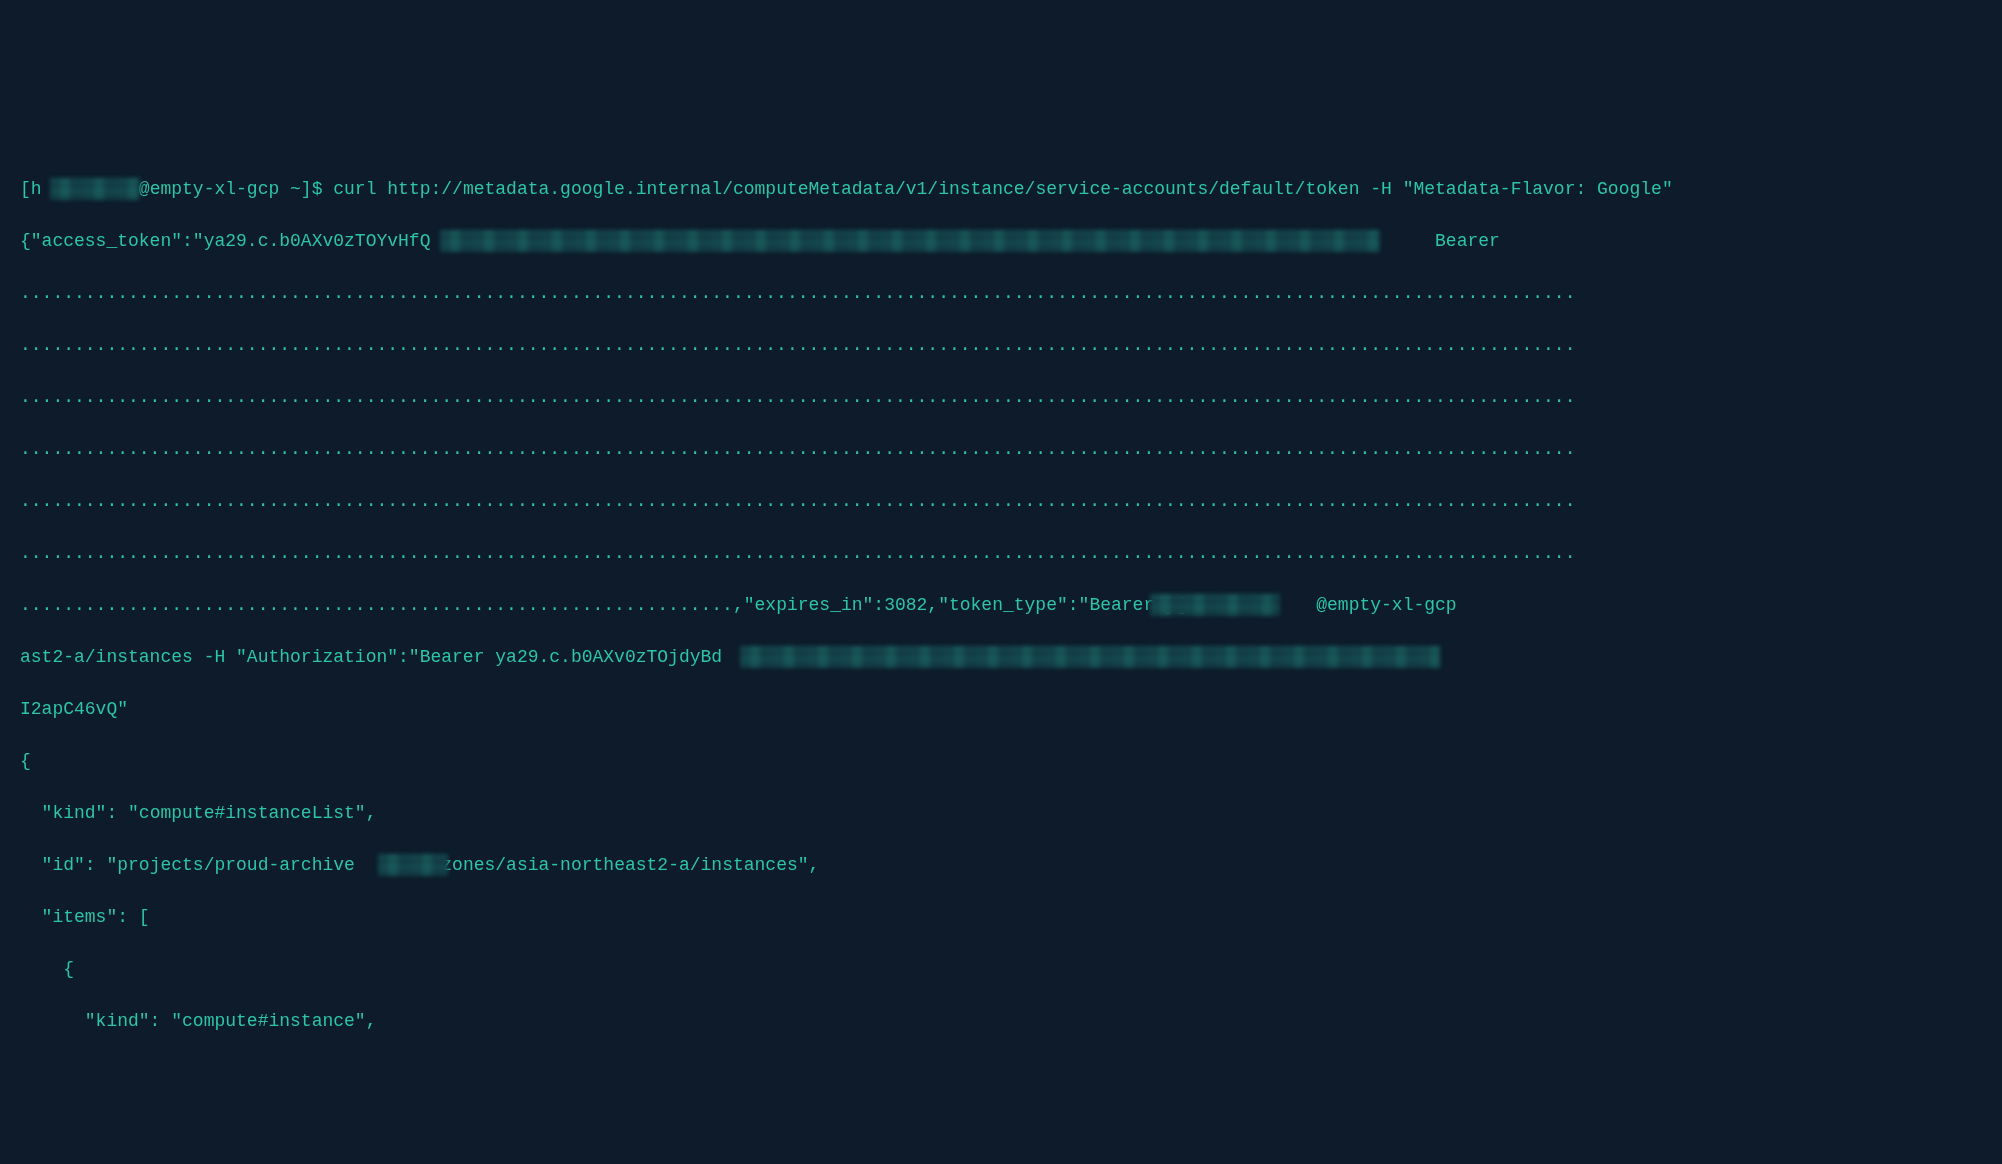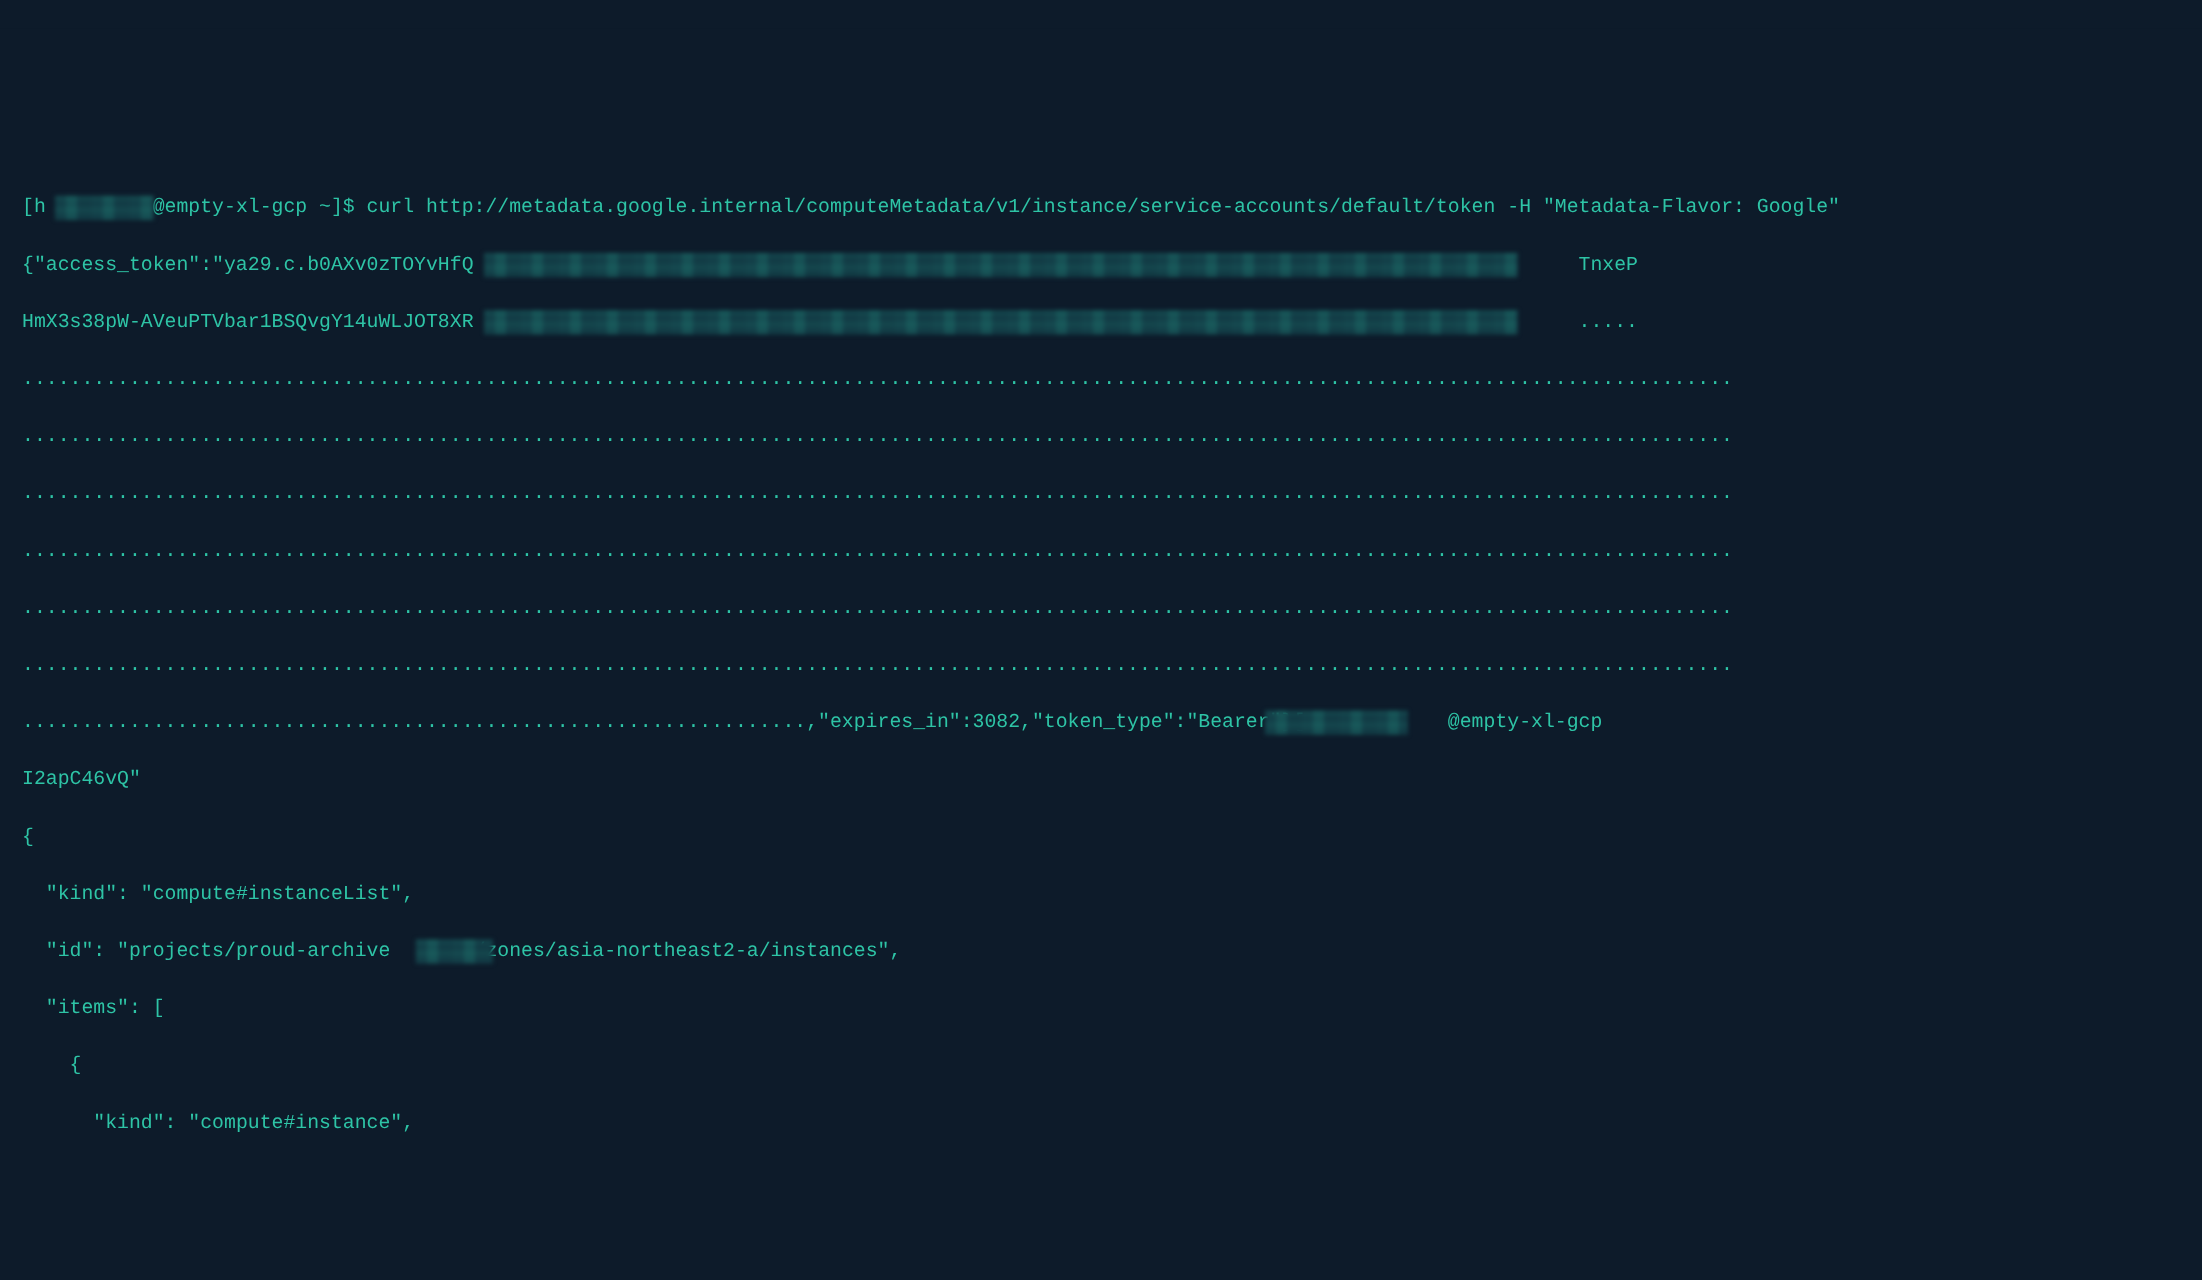--- a/index.html
+++ b/index.html
@@ -38,29 +38,29 @@
     pointer-events: none;
   }
 </style>
 </head>
 <body>
 
 
 
 <div class="terminal">
 <div class="line"><span>[h</span><span class="redact" style="left:30px; top:2px; width:90px; height:22px;"></span><span style="visibility:hidden">xxxxxxxxx</span><span>@empty-xl-gcp ~]$ </span><span>curl http://metadata.google.internal/computeMetadata/v1/instance/service-accounts/default/token -H "Metadata-Flavor: Google"</span></div>
-<div class="line"><span>{"access_token":"ya29.c.b0AXv0zTOYvHfQ</span><span class="redact" style="left:420px; top:2px; width:940px; height:22px;"></span><span style="visibility:hidden">xxxxxxxxxxxxxxxxxxxxxxxxxxxxxxxxxxxxxxxxxxxxxxxxxxxxxxxxxxxxxxxxxxxxxxxxxxxxxxxxxxxxxxxxxxxxx</span><span>TnxeP</span></div>
-<div class="line"><span>HmX3s38pW-AVeuPTVbar1BSQvgY14uWLJOT8XR</span><span class="redact" style="left:420px; top:2px; width:940px; height:22px;"></span><span style="visibility:hidden">xxxxxxxxxxxxxxxxxxxxxxxxxxxxxxxxxxxxxxxxxxxxxxxxxxxxxxxxxxxxxxxxxxxxxxxxxxxxxxxxxxxxxxxxxxxxx</span><span>.....</span></div>
+<div class="line"><span>{"access_token":"ya29.c.b0AXv0zTOYvHfQ</span><span class="redact" style="left:420px; top:2px; width:940px; height:22px;"></span><span style="visibility:hidden">xxxxxxxxxxxxxxxxxxxxxxxxxxxxxxxxxxxxxxxxxxxxxxxxxxxxxxxxxxxxxxxxxxxxxxxxxxxxxxxxxxxxxxxxxxxxx</span><span>Bearer</span></div>
 <div class="line"><span>................................................................................................................................................</span></div>
 <div class="line"><span>................................................................................................................................................</span></div>
 <div class="line"><span>................................................................................................................................................</span></div>
 <div class="line"><span>................................................................................................................................................</span></div>
 <div class="line"><span>................................................................................................................................................</span></div>
 <div class="line"><span>................................................................................................................................................</span></div>
 <div class="line"><span>..................................................................</span><span>,"expires_in":3082,"token_type":"Bearer"}[</span><span class="redact" style="left:1130px; top:2px; width:130px; height:22px;"></span><span style="visibility:hidden">xxxxxxxxxxxx</span><span>@empty-xl-gcp</span></div>
+<div class="line"><span>ast2-a/instances -H "Authorization":"Bearer ya29.c.b0AXv0zTOjdyBd</span><span class="redact" style="left:720px; top:2px; width:700px; height:22px;"></span></div>
 <div class="line"><span>I2apC46vQ"</span></div>
 <div class="line"><span>{</span></div>
 <div class="line"><span>  "kind": "compute#instanceList",</span></div>
 <div class="line"><span>  "id": "projects/proud-archive</span><span class="redact" style="left:358px; top:2px; width:70px; height:22px;"></span><span style="visibility:hidden">xxxxxxx</span><span>/zones/asia-northeast2-a/instances",</span></div>
 <div class="line"><span>  "items": [</span></div>
 <div class="line"><span>    {</span></div>
 <div class="line"><span>      "kind": "compute#instance",</span></div>
 
 
 

